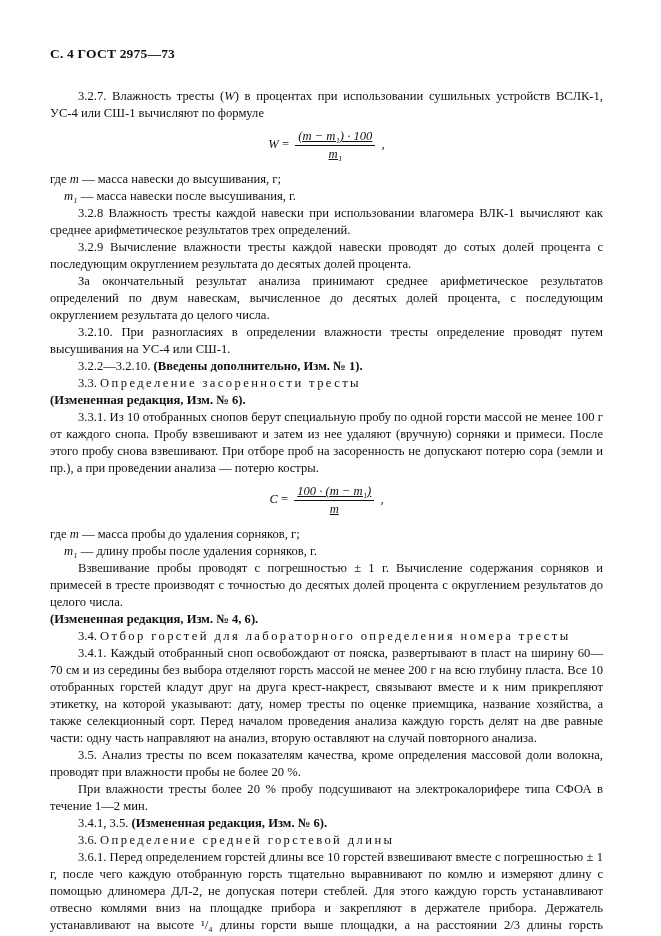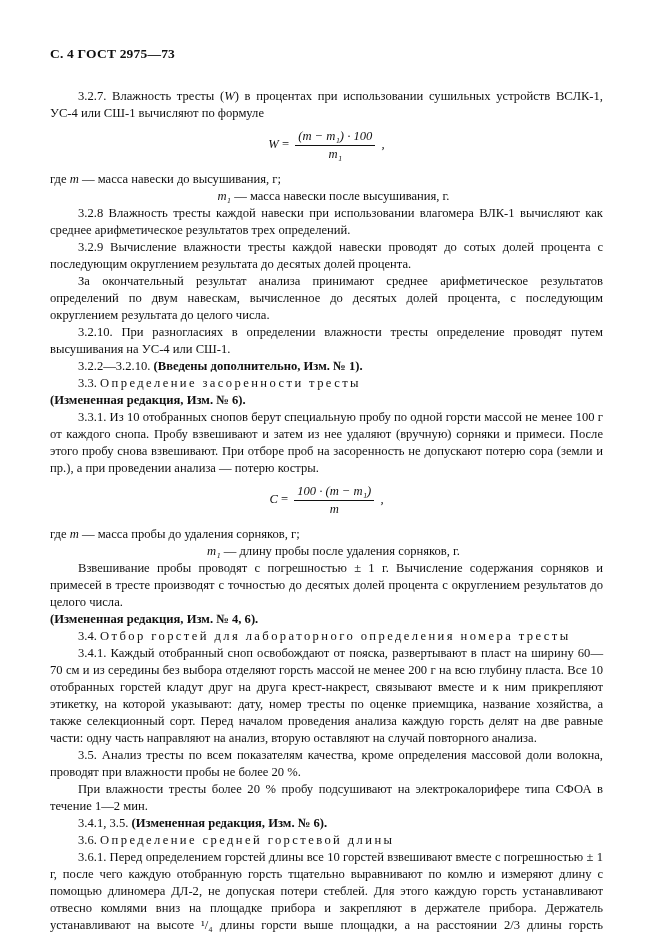--- a/index.html
+++ b/index.html
@@ -23,38 +23,39 @@
     margin-bottom: 26px;
   }
   .doc p {
     margin: 0;
     font-size: 12.6px;
     line-height: 17px;
     text-align: justify;
     text-indent: 28px;
   }
   .doc p.hang  { text-indent: 0;    text-align: left; }
-  .doc p.hang2 { text-indent: 14px; text-align: center; }
+  .doc p.hang2 { text-indent: 14px; text-align: left; }
   .doc p.heading { text-align: left; white-space: nowrap; }
   .spaced { letter-spacing: 2.4px; }
   .bold   { font-weight: bold; }
   .italic { font-style: italic; }
   .formula {
     text-align: center;
     font-size: 12.6px;
     line-height: 15px;
     margin: 7px 0 9px 0;
   }
   .f-lhs, .f-tail { font-style: italic; }
   .frac {
     display: inline-block;
     vertical-align: middle;
     text-align: center;
     font-style: italic;
     margin: 0 3px;
+    text-decoration: underline;
   }
   .frac .num { display: block; border-bottom: 1px solid #101010; padding: 0 3px 1px 3px; }
   .frac .den { display: block; padding-top: 1px; }
 </style>
 </head>
 <body>
 
 <div class="page">
   <div class="header">С. 4 ГОСТ 2975—73</div>
   <div class="doc">

